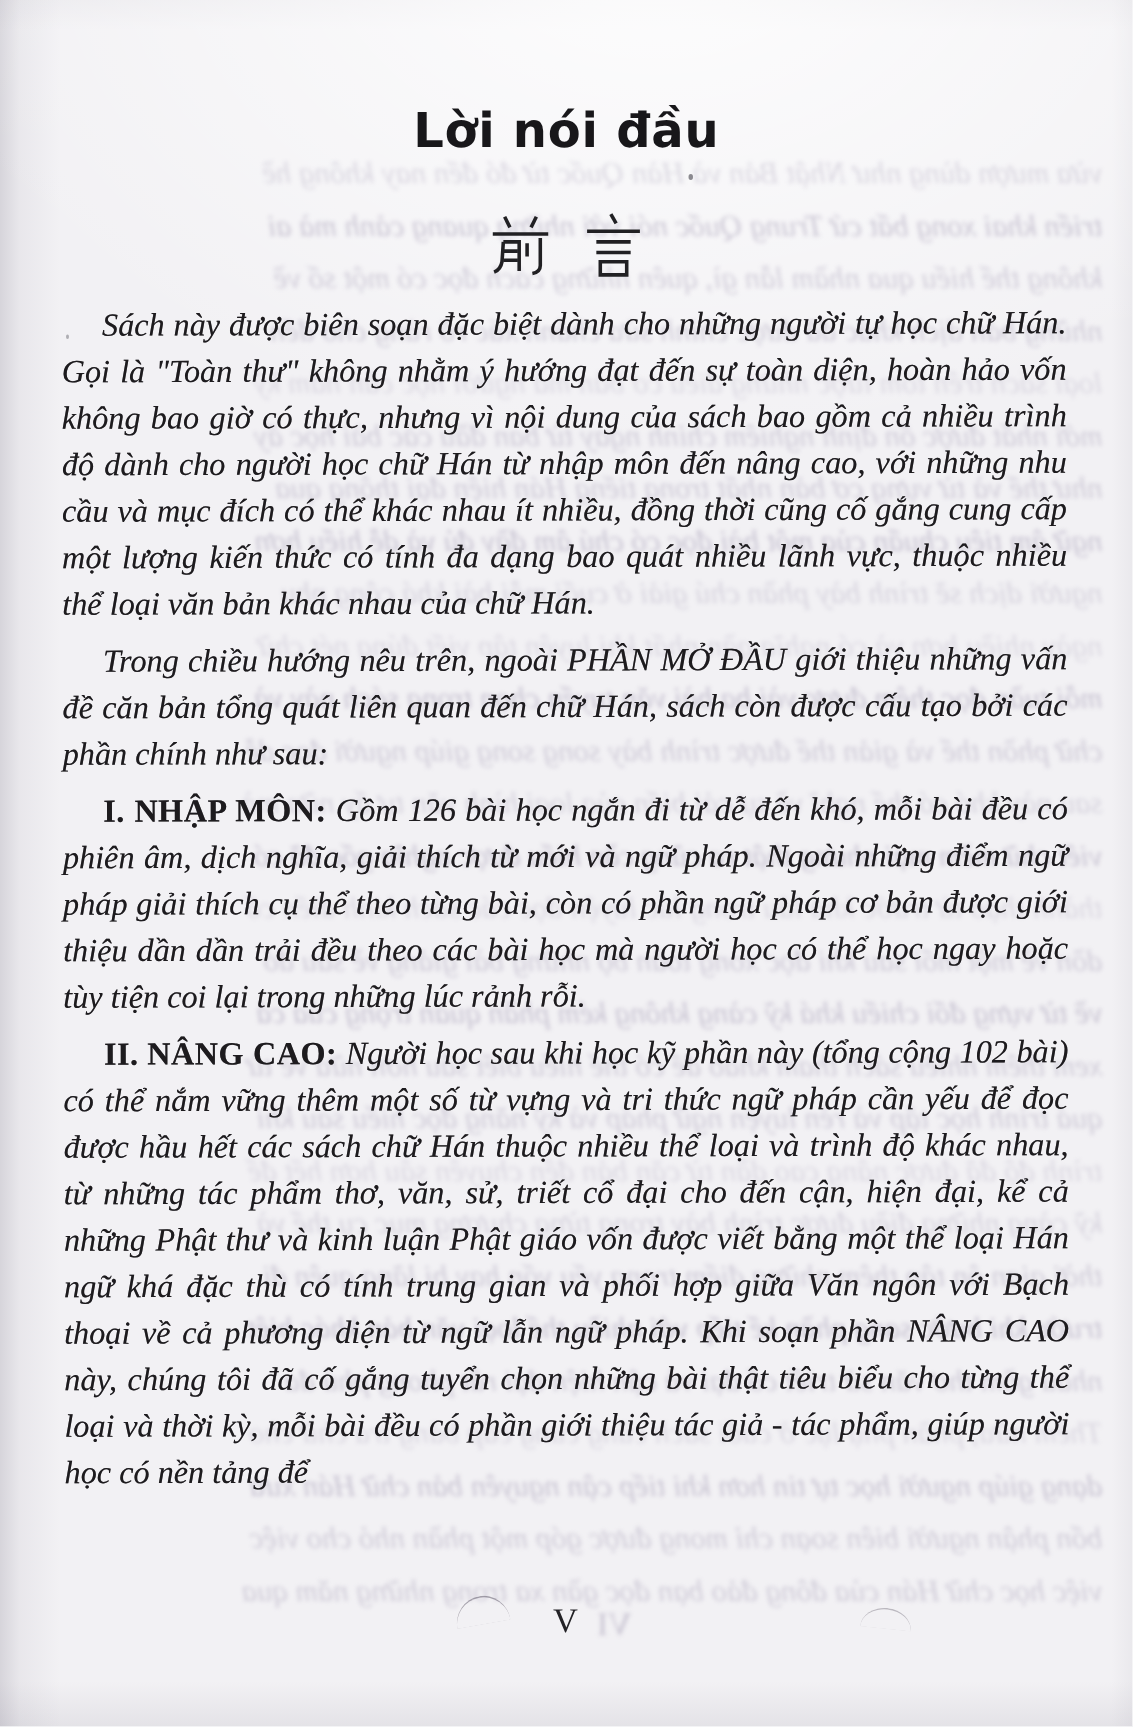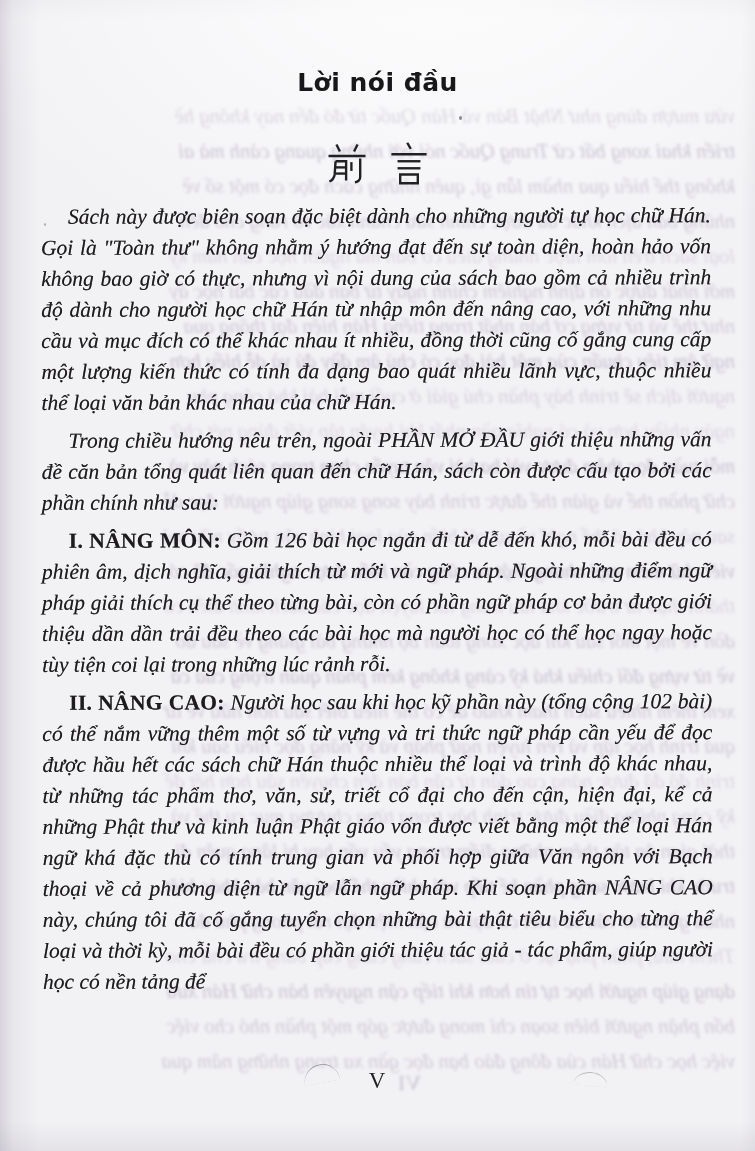--- a/index.html
+++ b/index.html
@@ -55,21 +55,21 @@
   
   .content { position: absolute; inset: 0; z-index: 2; }
 
   .title-vi {
     position: absolute;
     top: 68px; left: 0; width: 755px;
     margin: 0;
     text-align: center;
     font-family: "DejaVu Sans", sans-serif;
     font-weight: 700;
-    font-size: 25px;
+    font-size: 32px;
     letter-spacing: 0.5px;
     color: #18171a;
   }
   .title-zh {
     position: absolute;
     top: 141px; left: 0; width: 755px;
     display: flex; justify-content: center; gap: 18px;
   }
   .title-zh svg { display: block; }
   .title-zh path, .title-zh line {
@@ -180,21 +180,21 @@
         <path d="M5,15 H45"></path>
         <path d="M12,23 H38"></path>
         <path d="M12,31 H38"></path>
         <path d="M15,38 H35 V48 H15 Z"></path>
       </svg>
     </div>
 
     <div class="body-text">
         <p><span>Sách này được biên soạn đặc biệt dành cho những người tự học chữ Hán. Gọi là "Toàn thư" không nhằm ý hướng đạt đến sự toàn diện, hoàn hảo vốn không bao giờ có thực, nhưng vì nội dung của sách bao gồm cả nhiều trình độ dành cho người học chữ Hán từ nhập môn đến nâng cao, với những nhu cầu và mục đích có thể khác nhau ít nhiều, đồng thời cũng cố gắng cung cấp một lượng kiến thức có tính đa dạng bao quát nhiều lãnh vực, thuộc nhiều thể loại văn bản khác nhau của chữ Hán.</span></p>
         <p><span>Trong chiều hướng nêu trên, ngoài PHẦN MỞ ĐẦU giới thiệu những vấn đề căn bản tổng quát liên quan đến chữ Hán, sách còn được cấu tạo bởi các phần chính như sau:</span></p>
-        <p><span class="label">I. NÂNG MÔN:</span><span> Gồm 126 bài học ngắn đi từ dễ đến khó, mỗi bài đều có phiên âm, dịch nghĩa, giải thích từ mới và ngữ pháp. Ngoài những điểm ngữ pháp giải thích cụ thể theo từng bài, còn có phần ngữ pháp cơ bản được giới thiệu dần dần trải đều theo các bài học mà người học có thể học ngay hoặc tùy tiện coi lại trong những lúc rảnh rỗi.</span></p>
+        <p><span class="label">I. NHẬP MÔN:</span><span> Gồm 126 bài học ngắn đi từ dễ đến khó, mỗi bài đều có phiên âm, dịch nghĩa, giải thích từ mới và ngữ pháp. Ngoài những điểm ngữ pháp giải thích cụ thể theo từng bài, còn có phần ngữ pháp cơ bản được giới thiệu dần dần trải đều theo các bài học mà người học có thể học ngay hoặc tùy tiện coi lại trong những lúc rảnh rỗi.</span></p>
         <p><span class="label">II. NÂNG CAO:</span><span> Người học sau khi học kỹ phần này (tổng cộng 102 bài) có thể nắm vững thêm một số từ vựng và tri thức ngữ pháp cần yếu để đọc được hầu hết các sách chữ Hán thuộc nhiều thể loại và trình độ khác nhau, từ những tác phẩm thơ, văn, sử, triết cổ đại cho đến cận, hiện đại, kể cả những Phật thư và kinh luận Phật giáo vốn được viết bằng một thể loại Hán ngữ khá đặc thù có tính trung gian và phối hợp giữa Văn ngôn với Bạch thoại về cả phương diện từ ngữ lẫn ngữ pháp. Khi soạn phần NÂNG CAO này, chúng tôi đã cố gắng tuyển chọn những bài thật tiêu biểu cho từng thể loại và thời kỳ, mỗi bài đều có phần giới thiệu </span><span class="boldItalic">tác giả - tác phẩm</span><span>, giúp người học có nền tảng để</span></p>
       </div>
 
     <div class="page-number">V</div>
 
     <div class="bleed-pagenum">VI</div>
   </div>
 
   <div class="artifact arc-1"></div>
   <div class="artifact arc-2"></div>

